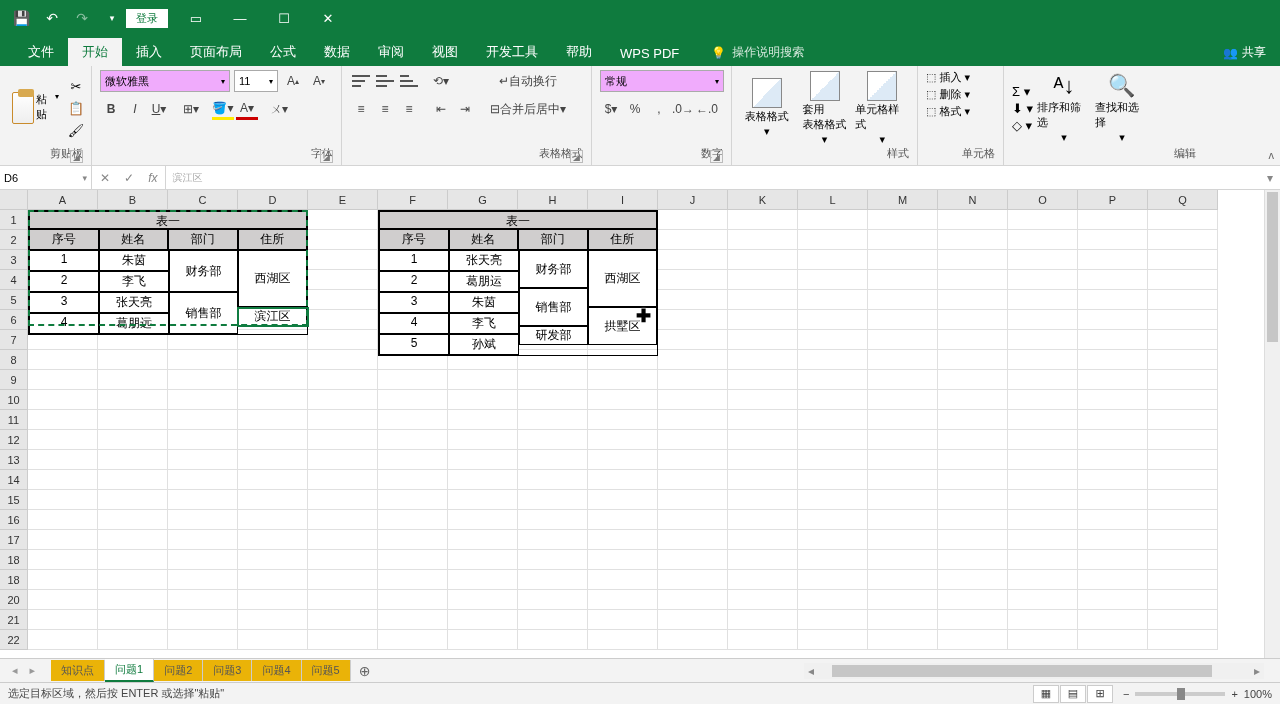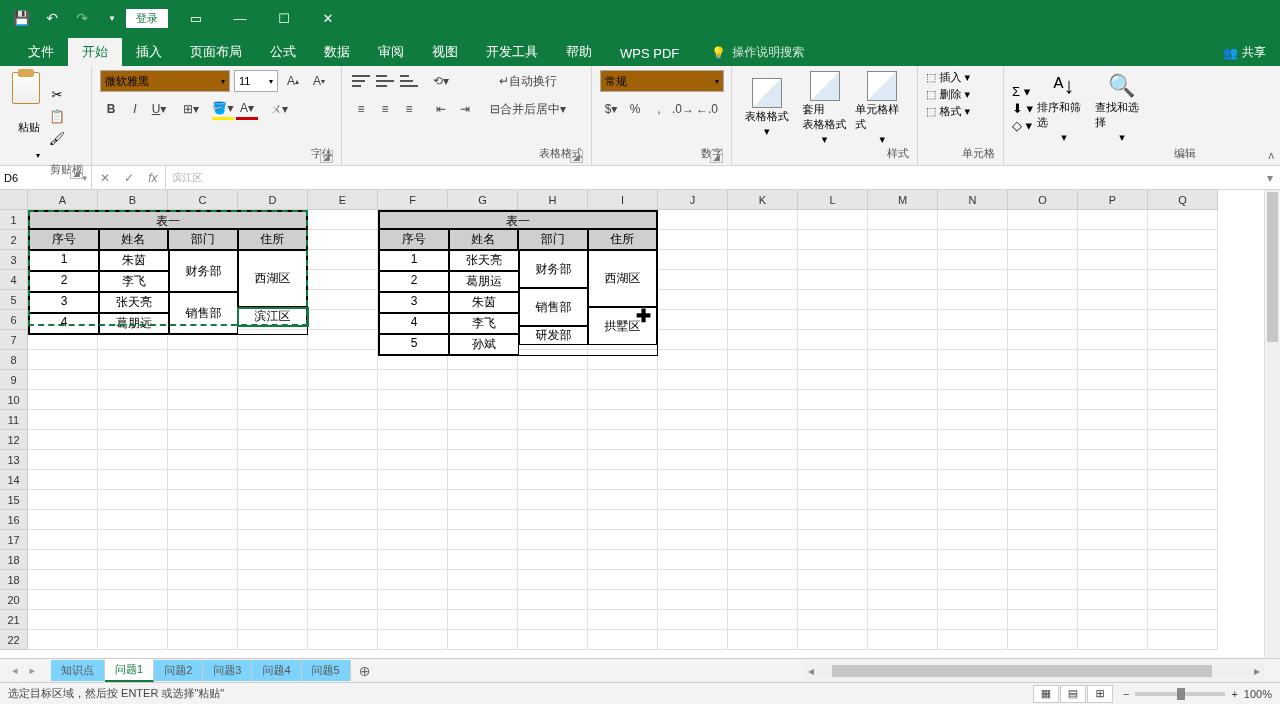--- a/index.html
+++ b/index.html
@@ -14,26 +14,26 @@
 .ribbon-tabs{height:30px;background:#0f7b3e;display:flex;align-items:flex-end;padding-left:14px;color:#fff;font-size:13px}
 .tab{padding:5px 14px;cursor:pointer}
 .tab.active{background:#f3f3f3;color:#0f7b3e}
 .tell-me{margin-left:18px;display:flex;align-items:center;gap:6px;color:#d4e8dc;font-size:12px;padding:5px 0}
 .share-btn{margin-left:auto;margin-right:14px;color:#fff;font-size:12px;display:flex;align-items:center;gap:4px;padding:5px 0}
 .ribbon{height:100px;background:#f3f3f3;border-bottom:1px solid #d4d4d4;display:flex;position:relative}
 .group{display:flex;flex-direction:column;justify-content:space-between;border-right:1px solid #d4d4d4;padding:4px 8px 2px}
 .group-controls{display:flex;align-items:center;gap:4px;flex:1}
 .group-label{font-size:11px;color:#555;text-align:right;padding-bottom:2px;position:relative}
 .launcher{position:absolute;right:0;bottom:0;font-size:9px;color:#7a7a7a;width:13px;height:13px;border:1px solid #bbb;display:flex;align-items:center;justify-content:center}
-.big-btn{display:flex;flex-direction:column;align-items:flex-end;gap:16px;padding:2px 4px;font-size:11px}
+.big-btn{display:flex;flex-direction:row;align-items:flex-start;gap:2px;padding:2px 4px;font-size:11px}
 .small-icon{width:18px;height:18px;display:flex;align-items:center;justify-content:center;font-size:13px}
 .clipboard-icon{width:28px;height:32px;background:linear-gradient(#fff,#eee);border:1px solid #c98b2c;border-radius:2px;position:relative}
 .clipboard-icon::before{content:"";position:absolute;top:-4px;left:5px;width:16px;height:8px;background:#d8a950;border-radius:2px}
 .font-row{display:flex;align-items:center;gap:4px}
-.font-select{width:130px;height:22px;border:1px solid #aaa;background:#a16207;font-size:11px;padding:0 4px;display:flex;align-items:center;justify-content:space-between}
+.font-select{width:130px;height:22px;border:1px solid #aaa;background:#f0abfc;font-size:11px;padding:0 4px;display:flex;align-items:center;justify-content:space-between}
 .size-select{width:44px;height:22px;border:1px solid #aaa;background:#fff;font-size:11px;padding:0 4px;display:flex;align-items:center;justify-content:space-between}
 .btn-strip{display:flex;gap:2px}
 .mini-btn{width:22px;height:22px;display:flex;align-items:center;justify-content:center;font-size:12px;color:#444}
 .alnbox{width:18px;height:15px;display:flex;flex-direction:column;justify-content:space-around}
 .alnbox span{height:2px;background:#555}
 .style-btn{display:flex;flex-direction:column;align-items:center;width:54px;font-size:11px;gap:1px}
 .style-icon{width:30px;height:30px;border:1px solid #888;background:linear-gradient(135deg,#fff 50%,#ddeaf6 50%)}
 .collapse-btn{position:absolute;right:6px;bottom:4px;font-size:11px;color:#666}
 .formula-bar{height:24px;border-bottom:1px solid #d4d4d4;display:flex;align-items:stretch;background:#fff}
 .name-box{width:92px;border-right:1px solid #d4d4d4;display:flex;align-items:center;padding:0 4px;font-size:11px}
@@ -52,21 +52,21 @@
 .data-table{position:absolute;border:1px solid #000}
 .dh{background:#d0cece;border:1px solid #000;text-align:center;font-size:12px;padding:1px 0}
 .dc{border:1px solid #000;text-align:center;font-size:12px;padding:1px 0;background:#fff}
 .marq{position:absolute;border:2px dashed #0f7b3e;pointer-events:none}
 .sel{position:absolute;border:2px solid #107c41;pointer-events:none}
 .cursor{position:absolute;font-size:18px;color:#000;font-weight:bold;pointer-events:none;text-shadow:0 0 2px #fff}
 .vscroll{position:absolute;right:0;top:0;width:16px;height:100%;background:#f0f0f0;border-left:1px solid #ddd}
 .vthumb{position:absolute;top:2px;left:2px;right:2px;height:150px;background:#c6c6c6}
 .sheet-tabs{height:24px;border-top:1px solid #ccc;background:#f3f3f3;display:flex;align-items:center;padding:0 6px;position:relative}
 .nav-arrow{padding:0 6px;color:#999;font-size:11px}
-.stab{padding:3px 10px;font-size:11px;border-right:1px solid #ccc;background:#7dd3fc;color:#555}
+.stab{padding:3px 10px;font-size:11px;border-right:1px solid #ccc;background:#eab308;color:#555}
 .stab.active{background:#fff;border-bottom:2px solid #0f7b3e;color:#0f7b3e}
 .new-sheet{padding:2px 8px;color:#666;font-size:14px}
 .hscroll{position:absolute;right:16px;width:460px;height:16px;background:#f0f0f0;display:flex;align-items:center}
 .hthumb{height:12px;background:#c6c6c6;width:380px;margin-left:14px}
 .status-bar{height:22px;background:#f3f3f3;border-top:1px solid #ccc;display:flex;align-items:center;padding:0 8px;font-size:11px;color:#444}
 .view-btns{margin-left:auto;display:flex;gap:1px}
 .vbtn{width:26px;height:18px;border:1px solid #ccc;background:#fff;display:flex;align-items:center;justify-content:center}
 .zoom{display:flex;align-items:center;gap:6px;margin-left:10px}
 .zoom-slider{width:90px;height:4px;background:#ccc;position:relative}
 .zoom-slider::after{content:"";position:absolute;left:42px;top:-4px;width:8px;height:12px;background:#888}

